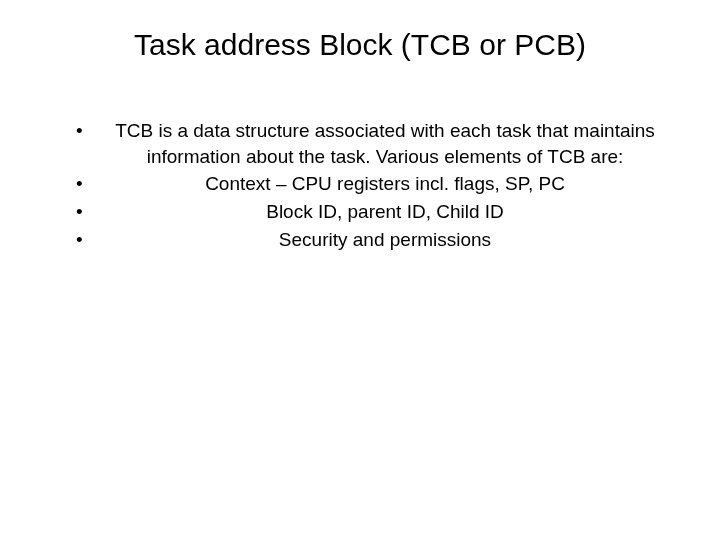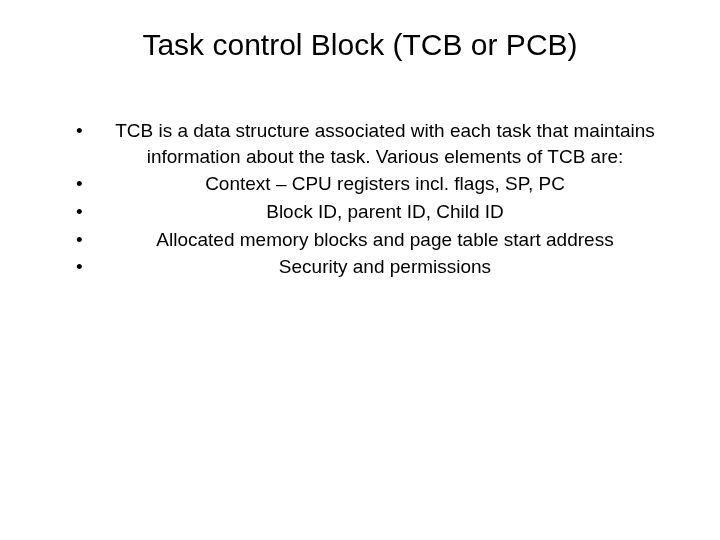--- a/index.html
+++ b/index.html
@@ -34,21 +34,20 @@
       content: "•";
       position: absolute;
       left: 0;
       top: 0;
       font-size: 19px;
     }
   </style>
 </head>
 <body>
 
-<h1 class="title">Task control Block (TCB or PCB)</h1>
+<h1 class="title">Task address Block (TCB or PCB)</h1>
 
 <ul class="bullets">
   <li>TCB is a data structure associated with each task that maintains information about the task. Various elements of TCB are:</li>
   <li>Context – CPU registers incl. flags, SP, PC</li>
   <li>Block ID, parent ID, Child ID</li>
-  <li>Allocated memory blocks and page table start address</li>
   <li>Security and permissions</li>
 </ul>
 
 </body></html>

